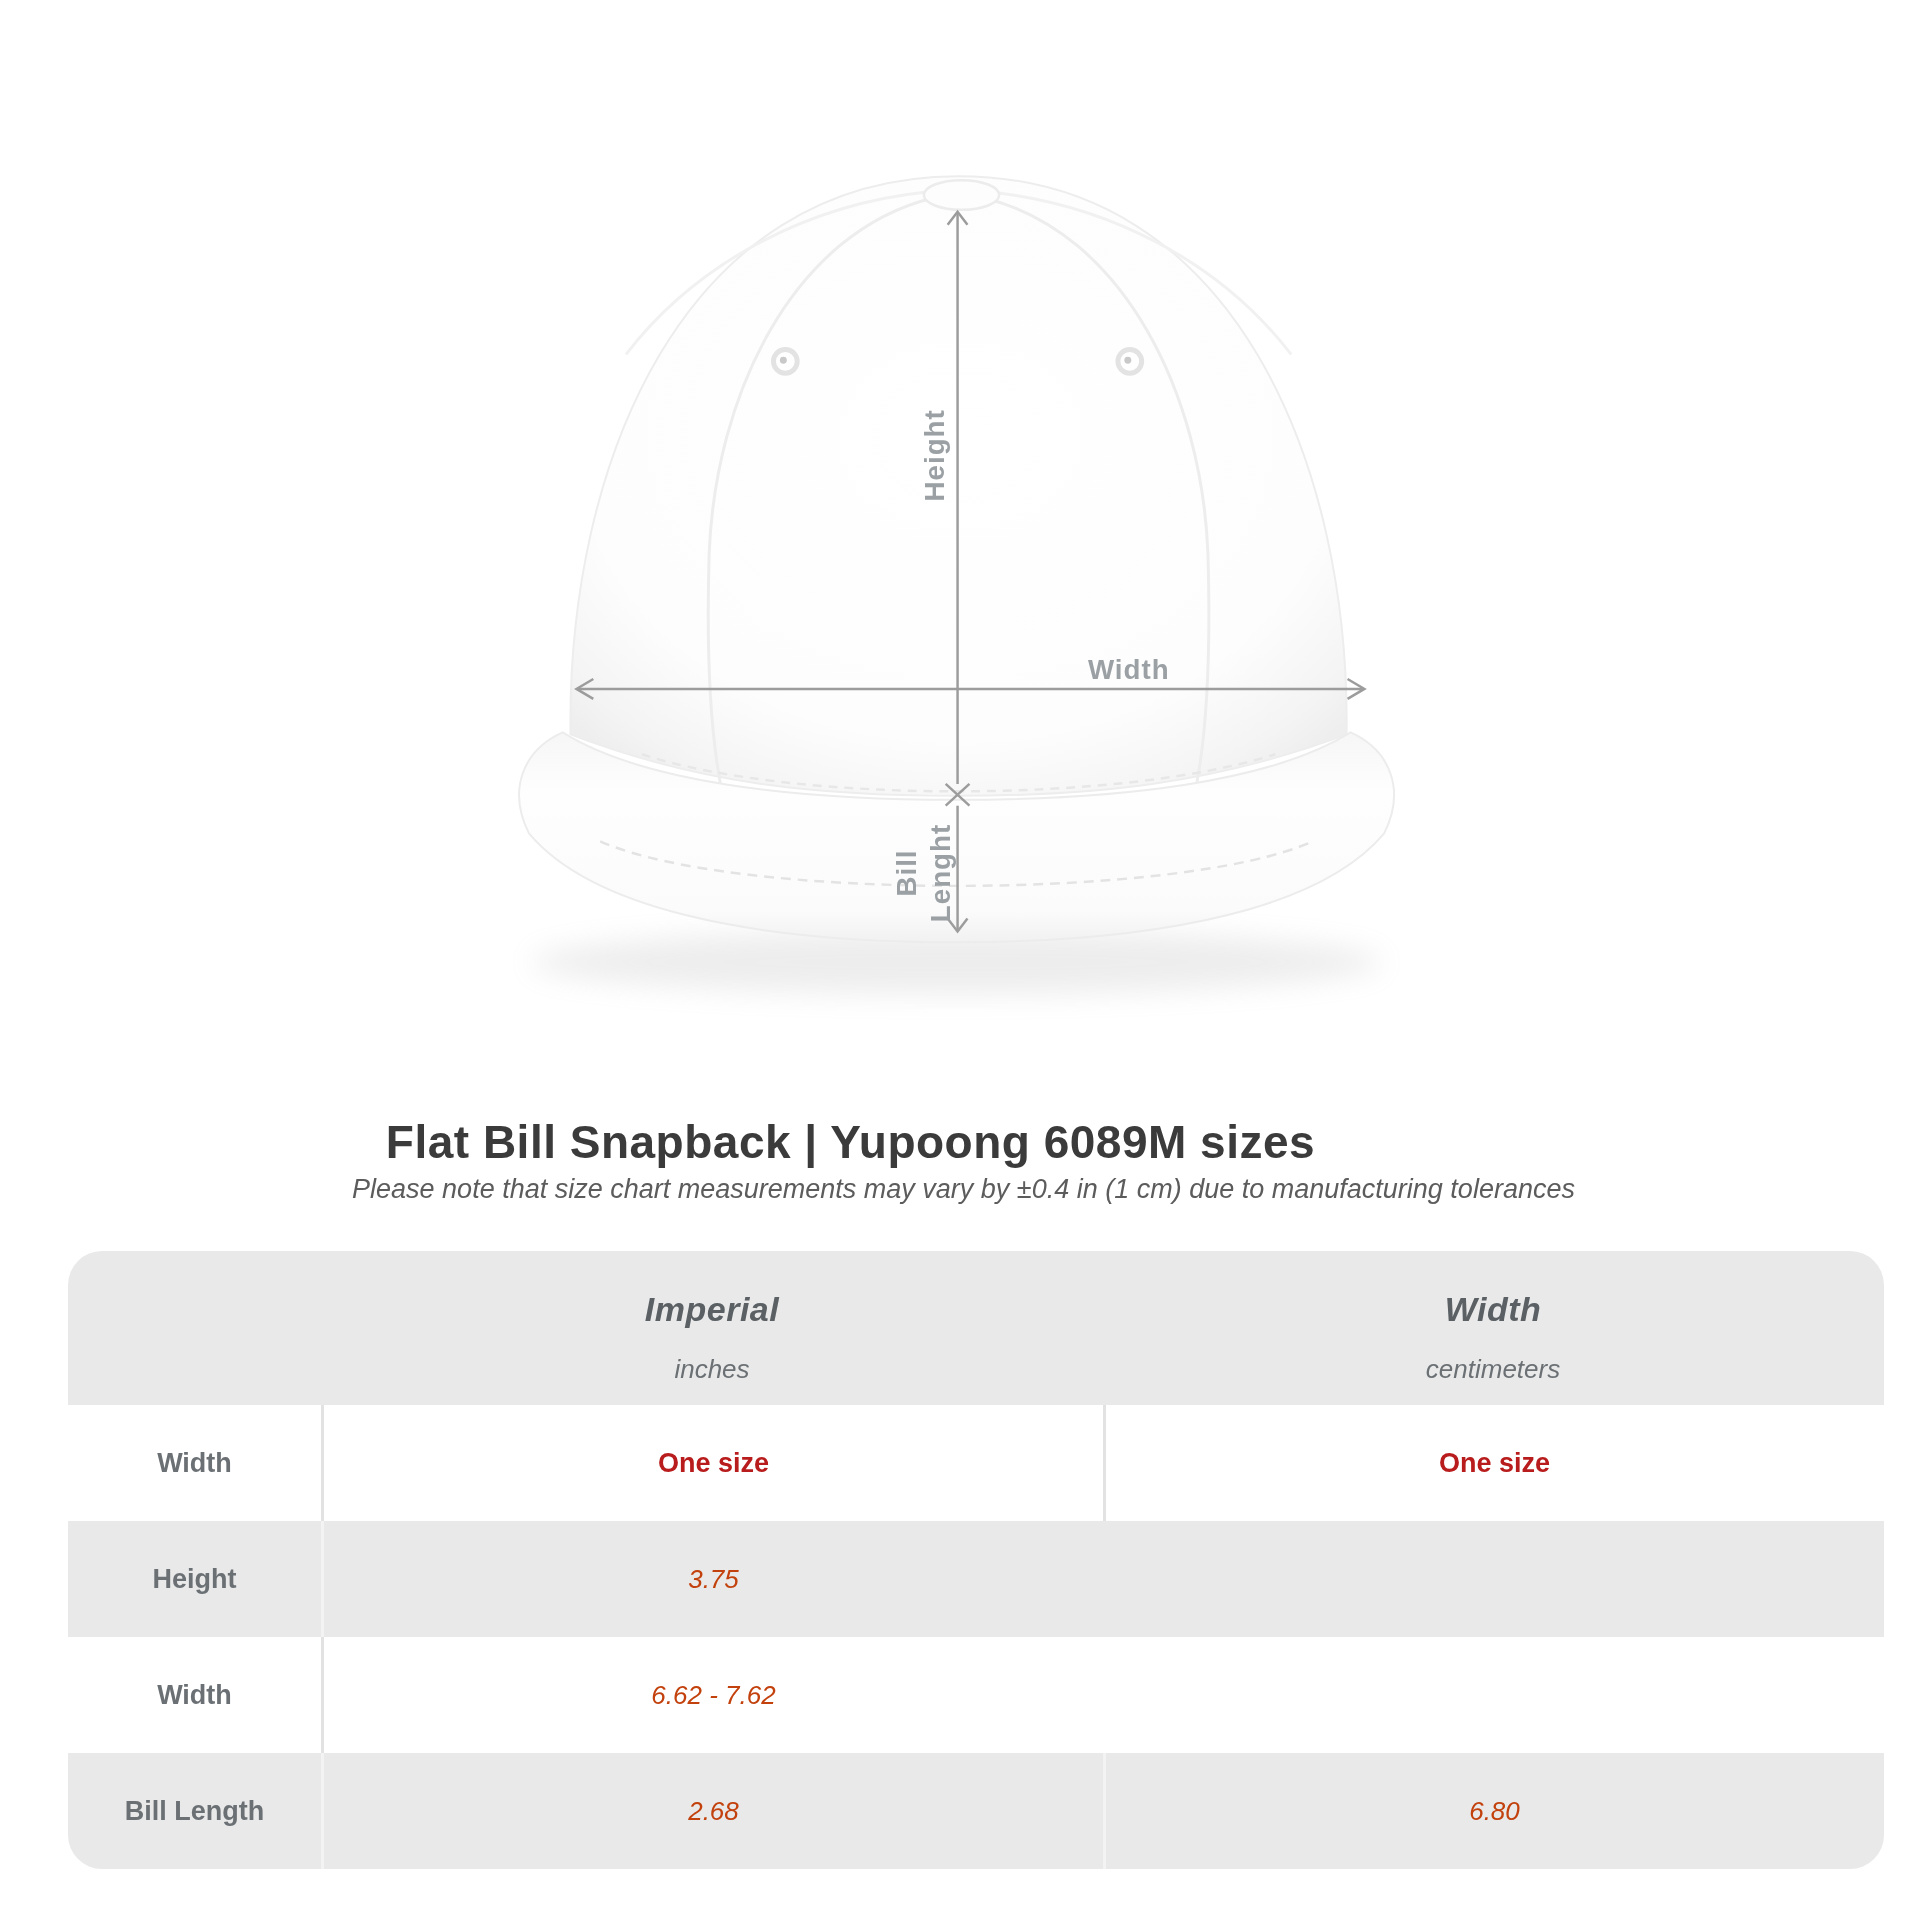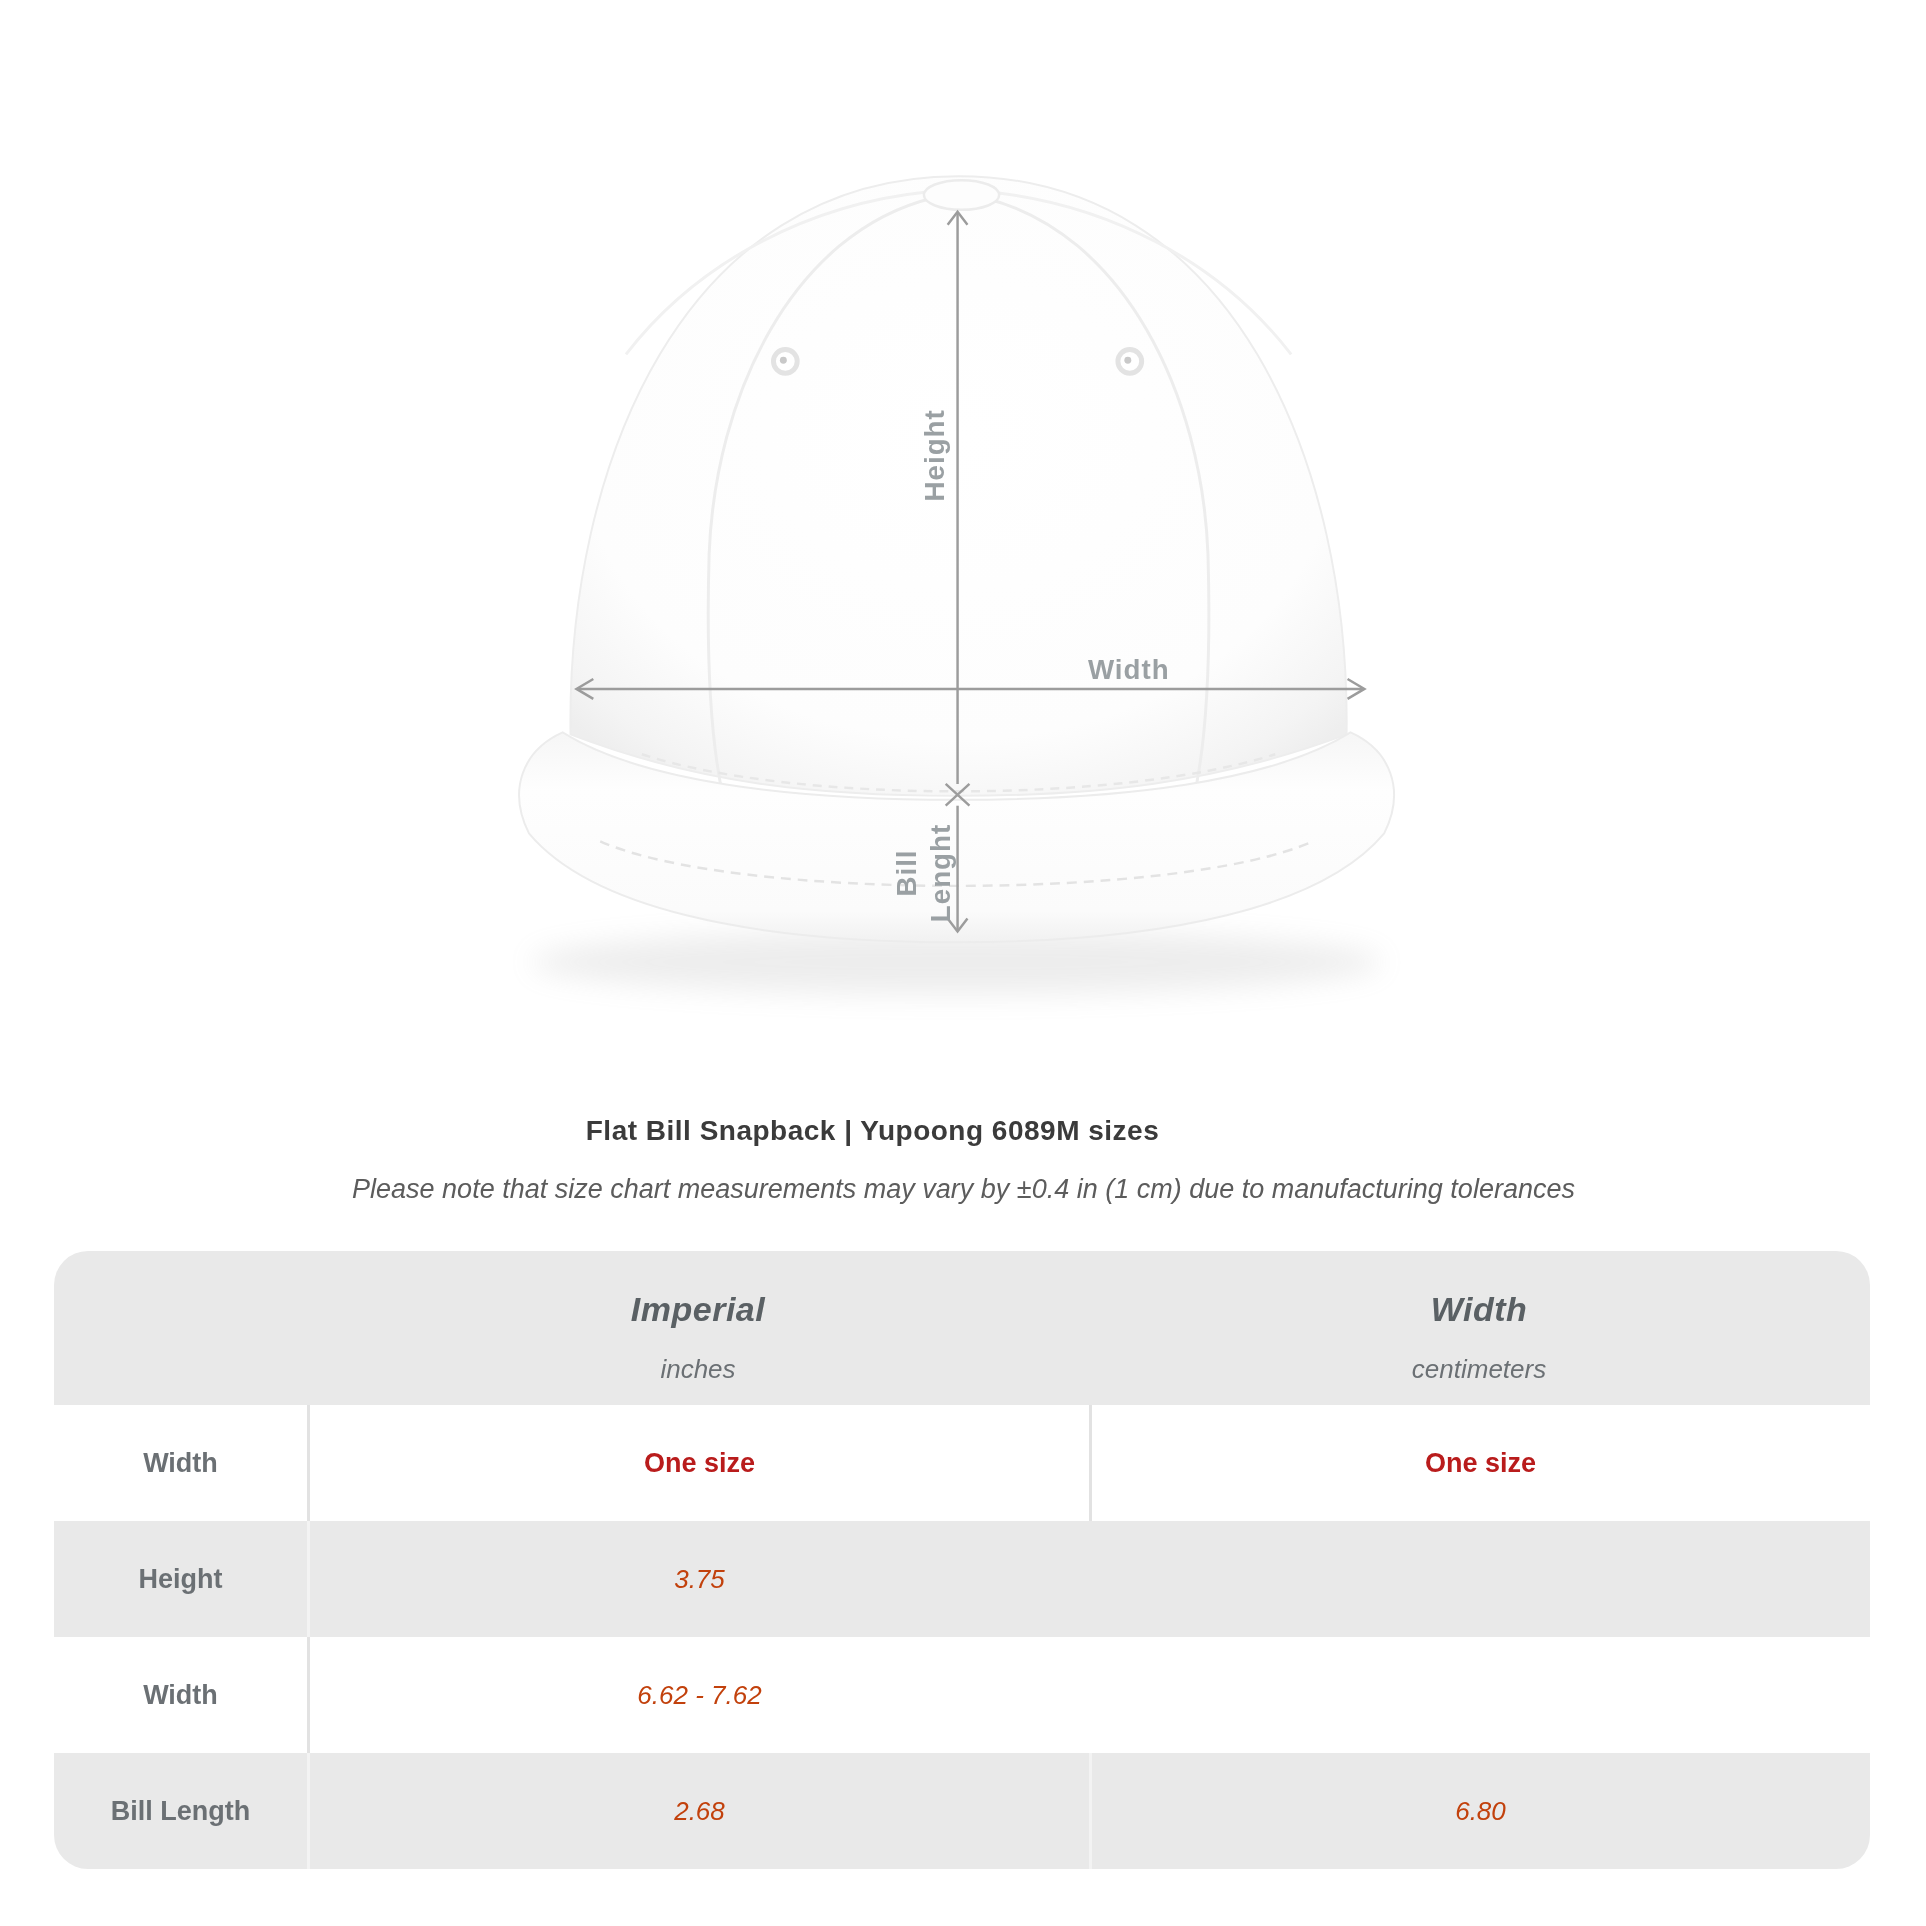--- a/index.html
+++ b/index.html
@@ -9,29 +9,29 @@
   }
   .hat-svg{position:absolute;left:0;top:0;width:1927px;height:1069px;display:block;}
 
   .dim-label{
     font-family:"Liberation Sans","DejaVu Sans",sans-serif;
     font-weight:bold;font-size:28px;fill:#9aa0a3;letter-spacing:1px;
   }
 
   .title{
     position:absolute;left:0;top:1115px;width:1701px;text-align:center;
-    font-size:28px;font-weight:bold;color:#3b3b3b;letter-spacing:0.5px;margin-left:22px;
+    font-size:46px;font-weight:bold;color:#3b3b3b;letter-spacing:0.5px;
   }
   .subtitle{
     position:absolute;left:0;top:1174px;width:1927px;text-align:center;
     font-size:27px;font-style:italic;color:#5c5c5c;
   }
 
   .size-table{
-    position:absolute;left:54px;top:1251px;width:1816px;height:618px;
+    position:absolute;left:68px;top:1251px;width:1816px;height:618px;
     border-radius:34px;overflow:hidden;
   }
   .thead{
     display:grid;grid-template-columns:253px 782px 780px;height:154px;
     background:#e9e9e9;
   }
   .thead .hcell{display:flex;flex-direction:column;align-items:center;justify-content:center;padding-top:18px;}
   .hname{font-size:34px;font-weight:bold;font-style:italic;color:#5a6064;letter-spacing:0.5px;}
   .hunit{font-size:26px;font-style:italic;color:#6b7074;margin-top:25px;}
 

